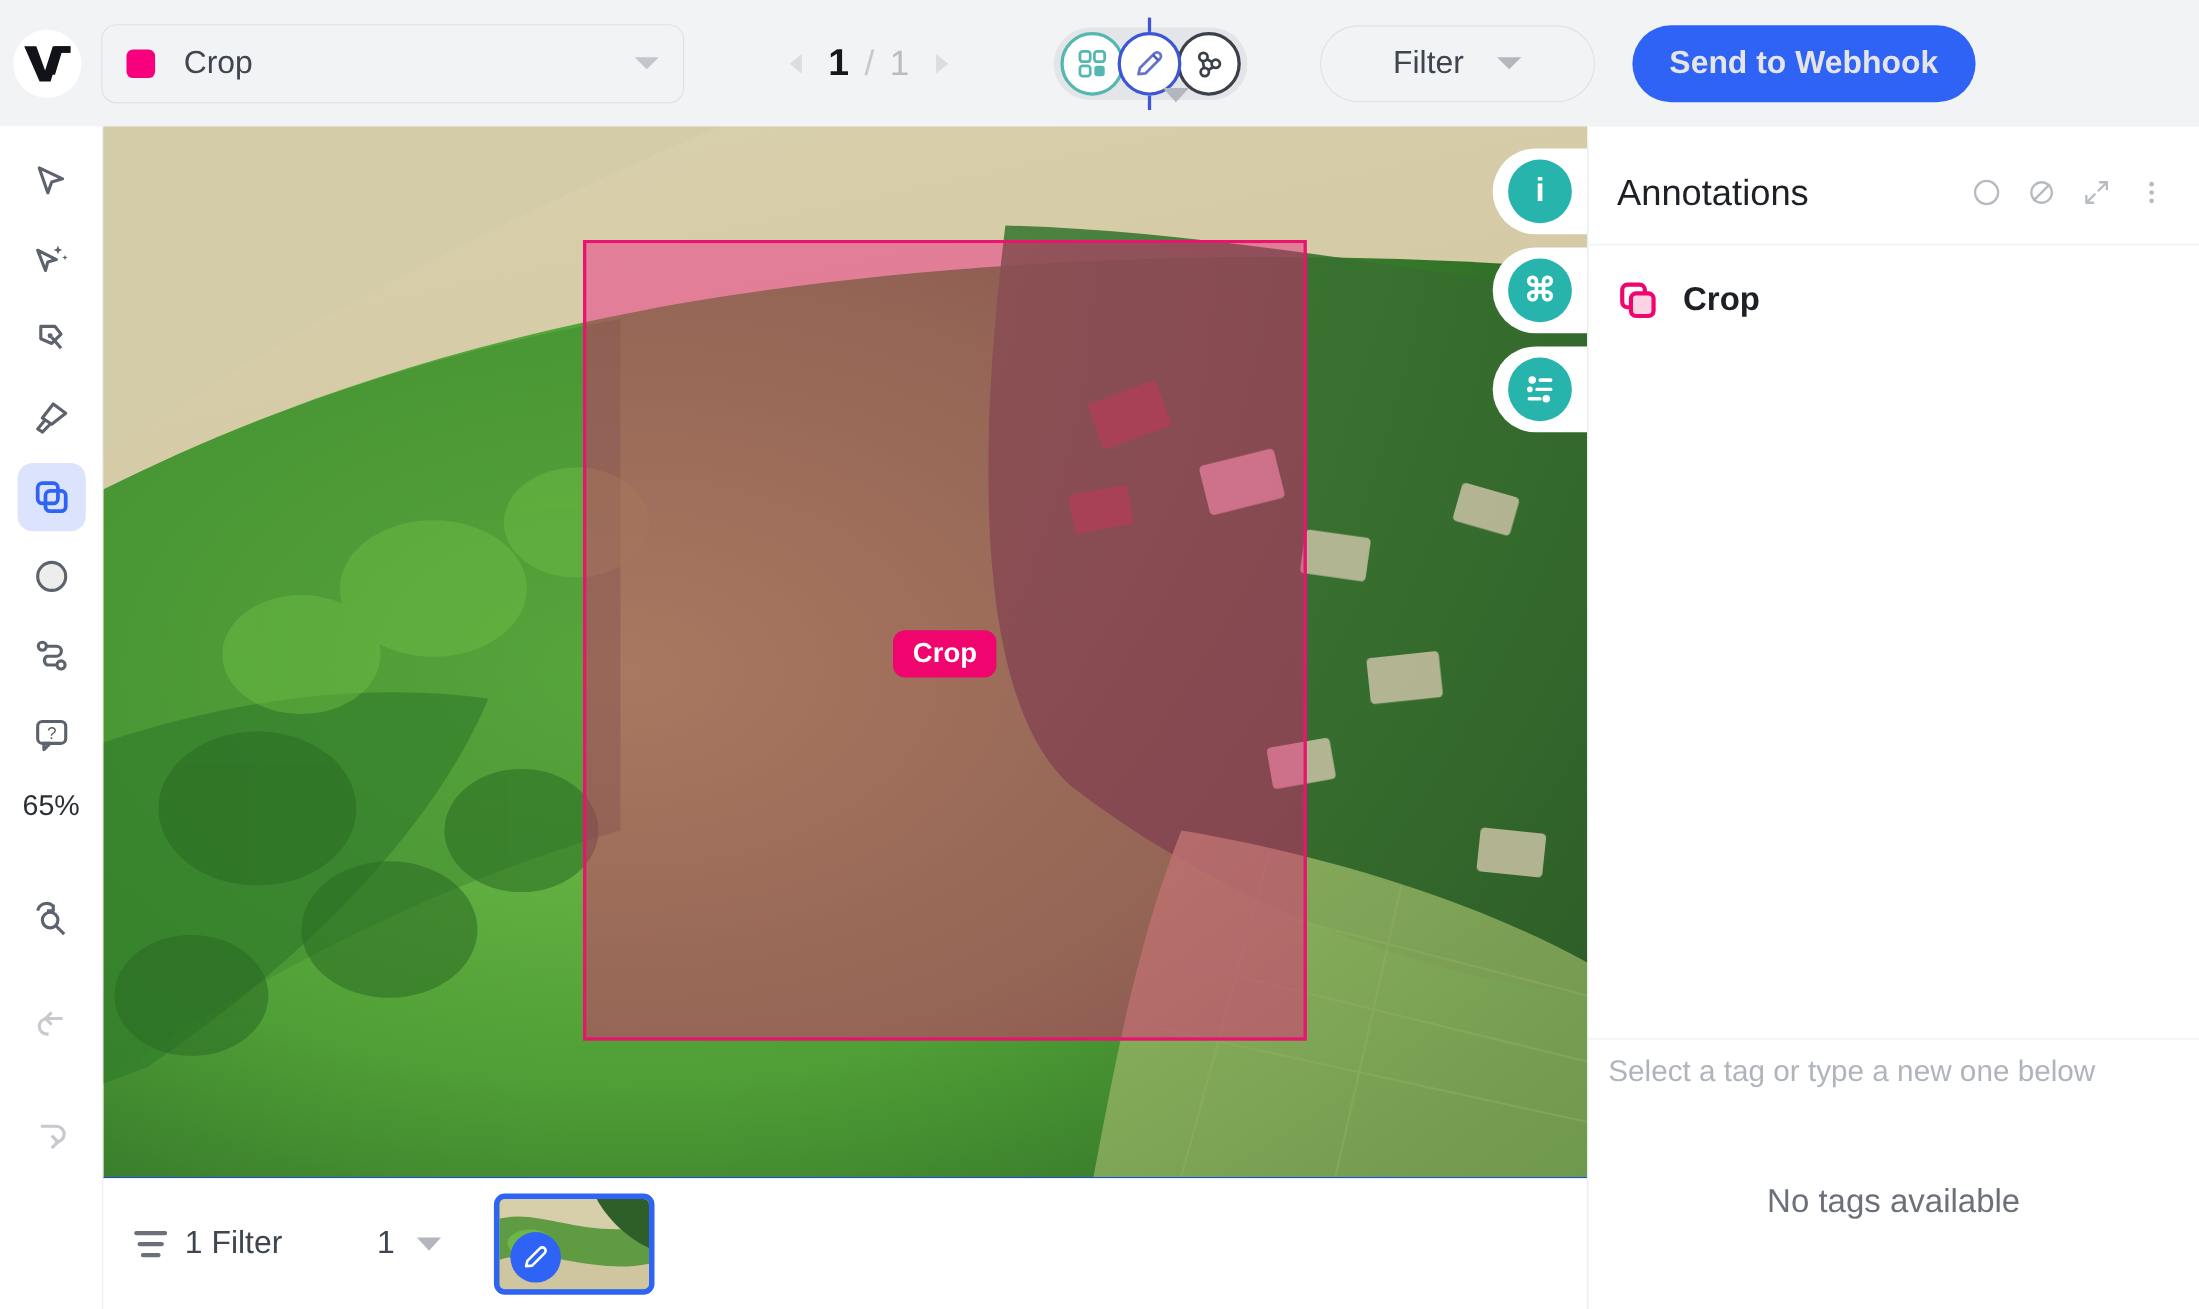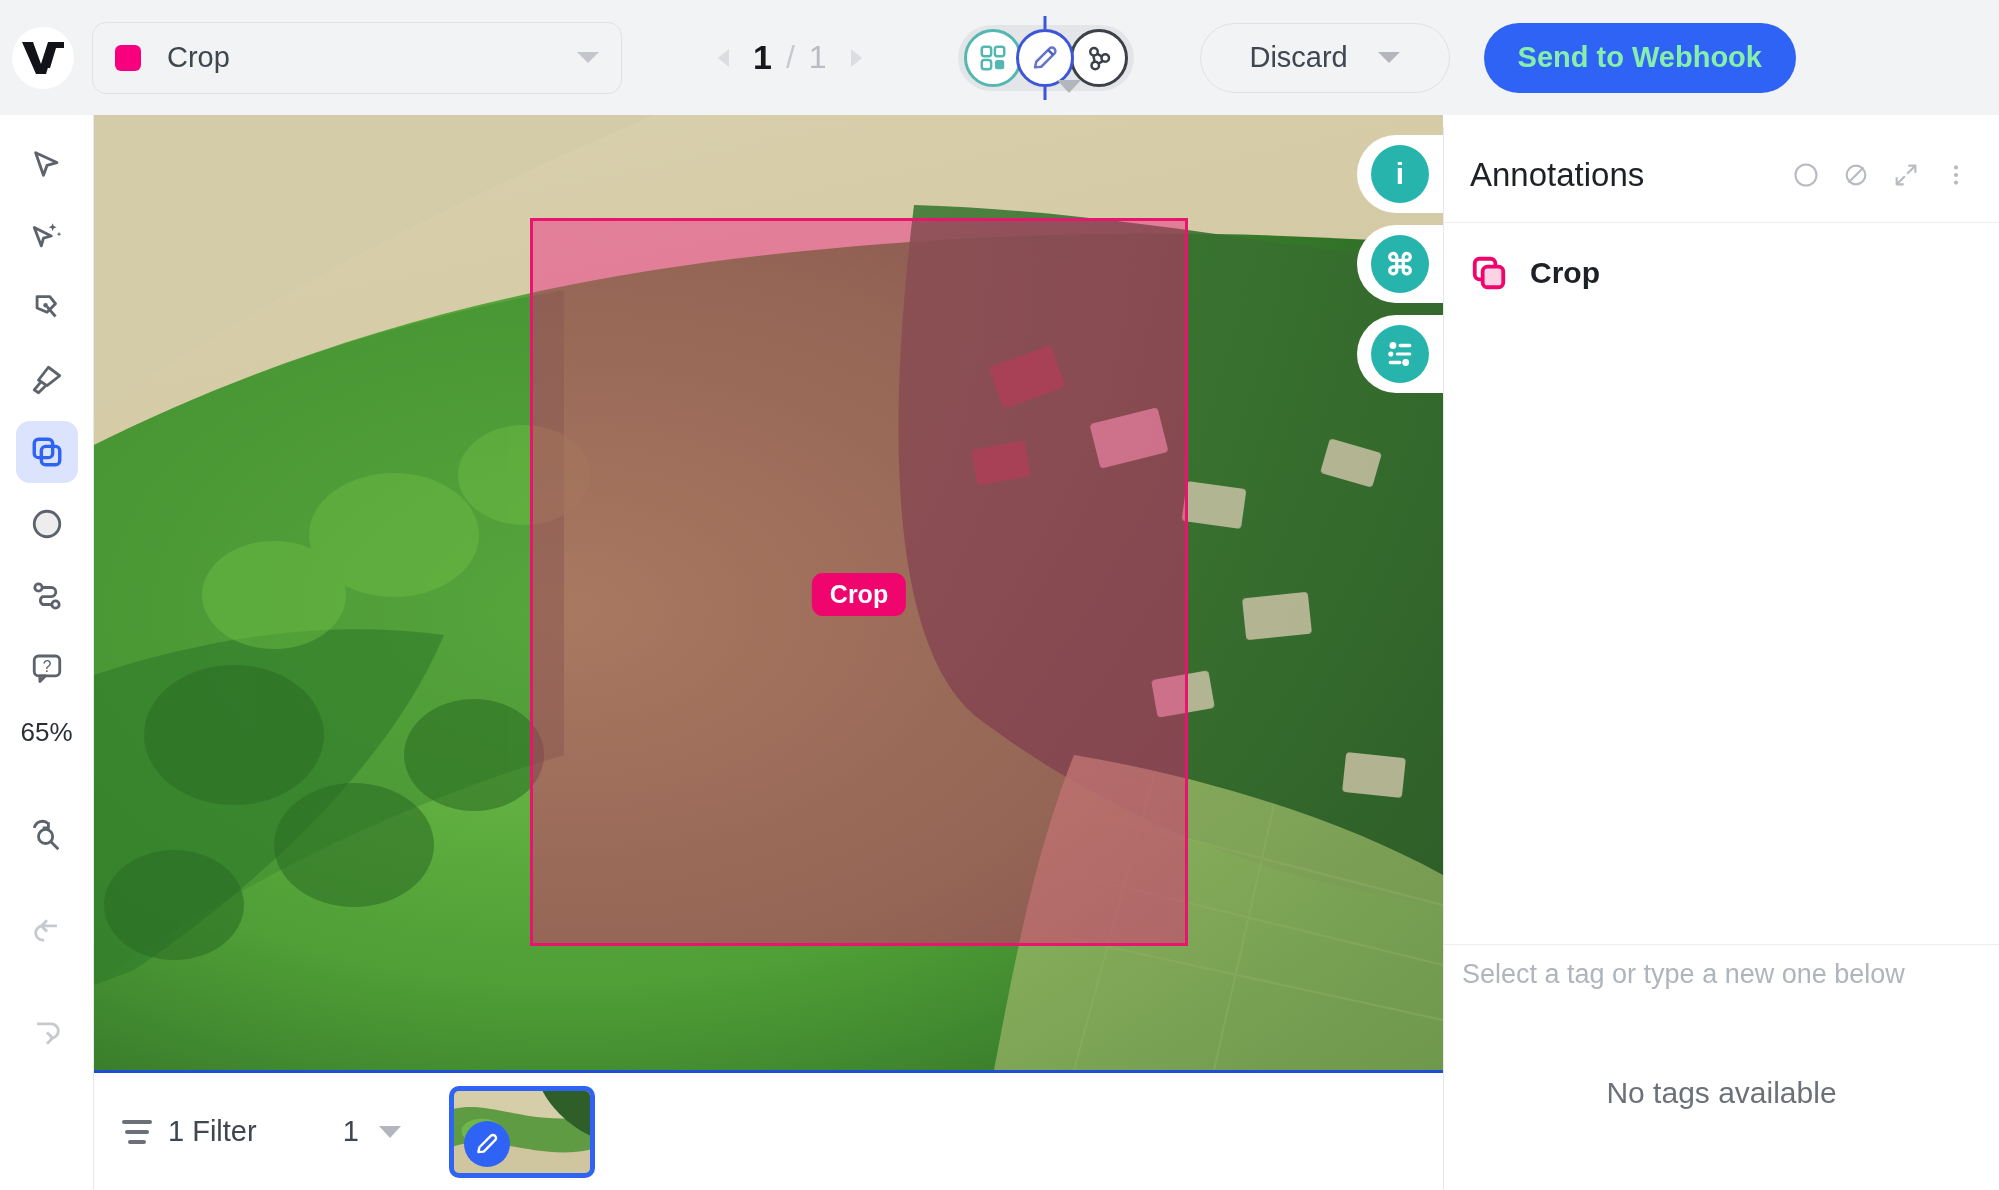--- a/index.html
+++ b/index.html
@@ -73,21 +73,21 @@
     justify-content: center; flex: 0 0 auto;
   }
   .discard .lbl { font-size: 29px; color: #3f4650; }
   .discard .caret {
     margin-left: 30px; width: 0; height: 0;
     border-left: 11px solid transparent; border-right: 11px solid transparent;
     border-top: 11px solid #b3b7bd;
   }
   .send-webhook {
     margin-left: 34px; height: 70px; padding: 0 34px; border-radius: 36px;
-    background: #2f63f5; color: #86efac; font-size: 29px; font-weight: bold;
+    background: #2f63f5; color: #e5e5e5; font-size: 29px; font-weight: bold;
     display: flex; align-items: center; justify-content: center; border: none; flex: 0 0 auto;
   }
 
   
   .left-rail {
     position: absolute; left: 0; top: 115px; width: 94px; height: 1075px;
     background: #fff; border-right: 1px solid #e6e8ea;
     display: flex; flex-direction: column; align-items: center;
   }
   .tool {
@@ -125,21 +125,21 @@
   }
   .float-inner {
     width: 58px; height: 58px; border-radius: 50%; background: #27b4ad;
     display: flex; align-items: center; justify-content: center;
     color: #fff; font-size: 30px; font-weight: bold;
   }
 
   
   .bottombar {
     position: absolute; left: 94px; top: 1070px; width: 1349px; height: 120px;
-    background: #fff; border-top: 3px solid #1d4ed8;
+    background: #fff; border-top: 1px solid #1d4ed8;
     display: flex; align-items: center; padding-left: 28px;
   }
   .filter-chip { display: flex; align-items: center; }
   .filter-lines { display: flex; flex-direction: column; gap: 6px; margin-right: 16px; }
   .filter-lines i { display: block; height: 4px; background: #6b7079; border-radius: 2px; }
   .filter-lines i:nth-child(1) { width: 30px; }
   .filter-lines i:nth-child(2) { width: 24px; margin-left: 3px; }
   .filter-lines i:nth-child(3) { width: 18px; margin-left: 6px; }
   .filter-label { font-size: 29px; color: #3f4650; }
   .filter-count { font-size: 29px; color: #3f4650; margin-left: 86px; }
@@ -237,21 +237,21 @@
         <svg width="30" height="30" viewBox="0 0 24 24">
           <circle cx="8" cy="7" r="3" fill="none" stroke="#3c4048" stroke-width="2"></circle>
           <circle cx="17" cy="12" r="3" fill="none" stroke="#3c4048" stroke-width="2"></circle>
           <circle cx="9" cy="18" r="3" fill="none" stroke="#3c4048" stroke-width="2"></circle>
           <path d="M10.5 8.5 L14.5 11 M15 14.5 L11.5 16.5 M7.5 10 L8.5 15" stroke="#3c4048" stroke-width="2"></path>
         </svg>
       </div>
     </div>
 
     <div class="discard">
-      <span class="lbl">Discard</span>
+      <span class="lbl">Filter</span>
       <span class="caret"></span>
     </div>
 
     <button class="send-webhook">Send to Webhook</button>
   </div>
 
   <div class="left-rail">
 
     <div class="tool" style="margin-top:18px">
       <svg width="34" height="34" viewBox="0 0 24 24">

